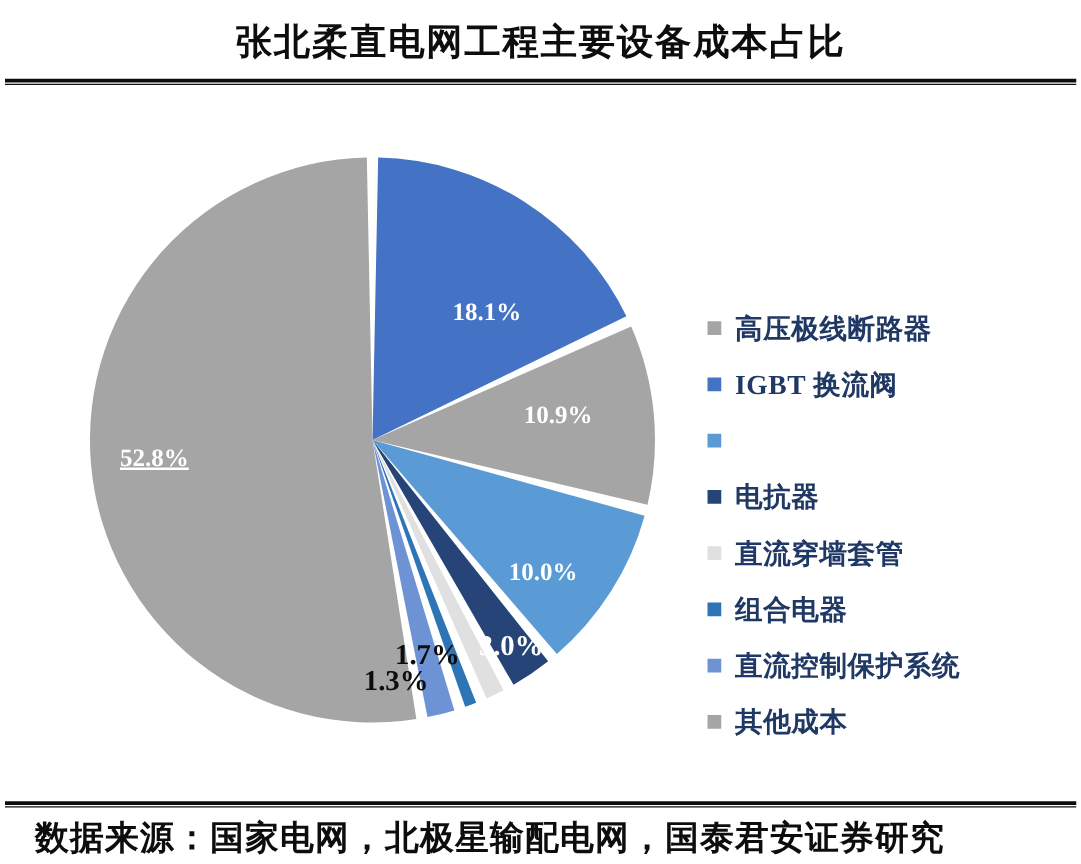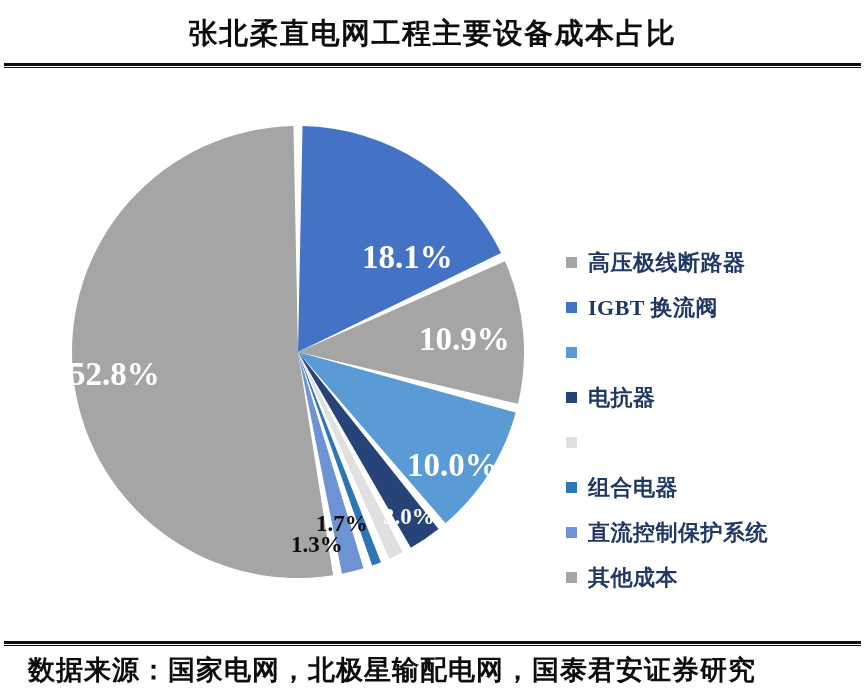--- a/index.html
+++ b/index.html
@@ -57,21 +57,21 @@
   
   .plot{
     position:absolute;left:0px;top:80px;width:865px;height:560px;
   }
   #pie-svg{position:absolute;left:0;top:0;}
 
   .slice-label{
     position:absolute;
     font-family:"Liberation Serif","DejaVu Serif",serif;
     font-weight:bold;
-    font-size:33px;
+    font-size:20px;
     color:#ffffff;
     white-space:nowrap;
     pointer-events:none;
   }
   .slice-label.dark{color:#0d0d0d;}
   .slice-label.small{font-size:23px;}
 
   
   .legend{
     position:absolute;left:566px;top:160px;width:290px;
@@ -117,40 +117,41 @@
           <path d="M 298 272 L 333.08 495.26 A 226 226 0 1 1 293.46 46.05 Z" fill="#A5A5A5"></path>
         </g>
     </svg>
 
     <div class="slice-label" style="left:362px;top:159px;">18.1%</div>
     <div class="slice-label" style="left:419px;top:241px;">10.9%</div>
     <div class="slice-label" style="left:407px;top:367px;">10.0%</div>
     <div class="slice-label small" style="left:383px;top:424px;">3.0%</div>
     <div class="slice-label small dark" style="left:304px;top:431px;margin-left:12px;">1.7%</div>
     <div class="slice-label small dark" style="left:291px;top:452px;">1.3%</div>
-    <div class="slice-label" style="left:69px;top:276px;">52.8%</div>
+    <div class="slice-label" style="left:96px;top:276px;text-decoration:underline;">52.8%</div>
 
     <div class="legend">
       <div class="legend-item">
         <span class="legend-swatch" style="background: rgb(165, 165, 165);"></span>
         <span class="legend-label">高压极线断路器</span>
       </div>
       <div class="legend-item">
         <span class="legend-swatch" style="background: rgb(68, 114, 196);"></span>
         <span class="legend-label">IGBT 换流阀</span>
       </div>
       <div class="legend-item">
         <span class="legend-swatch" style="background: rgb(91, 155, 213);"></span>
       </div>
       <div class="legend-item">
         <span class="legend-swatch" style="background: rgb(38, 68, 120);"></span>
         <span class="legend-label">电抗器</span>
       </div>
       <div class="legend-item">
         <span class="legend-swatch" style="background: rgb(224, 224, 224);"></span>
+        <span class="legend-label">直流穿墙套管</span>
       </div>
       <div class="legend-item">
         <span class="legend-swatch" style="background: rgb(46, 117, 182);"></span>
         <span class="legend-label">组合电器</span>
       </div>
       <div class="legend-item">
         <span class="legend-swatch" style="background: rgb(110, 147, 212);"></span>
         <span class="legend-label">直流控制保护系统</span>
       </div>
       <div class="legend-item">

